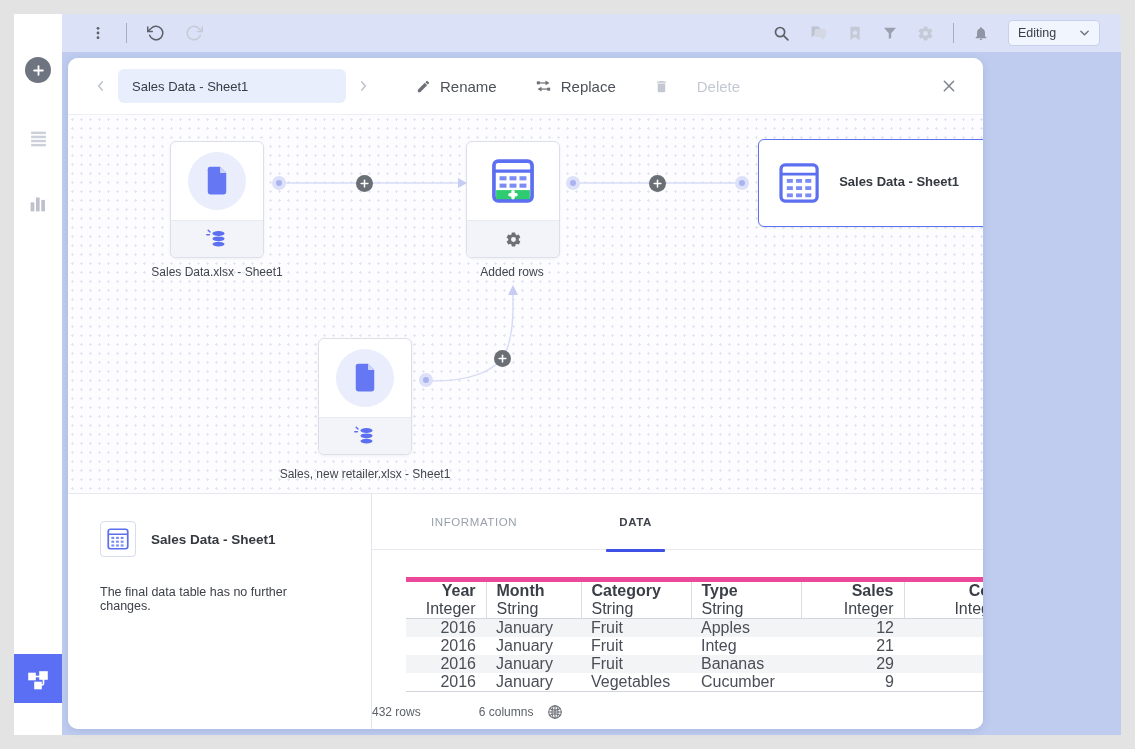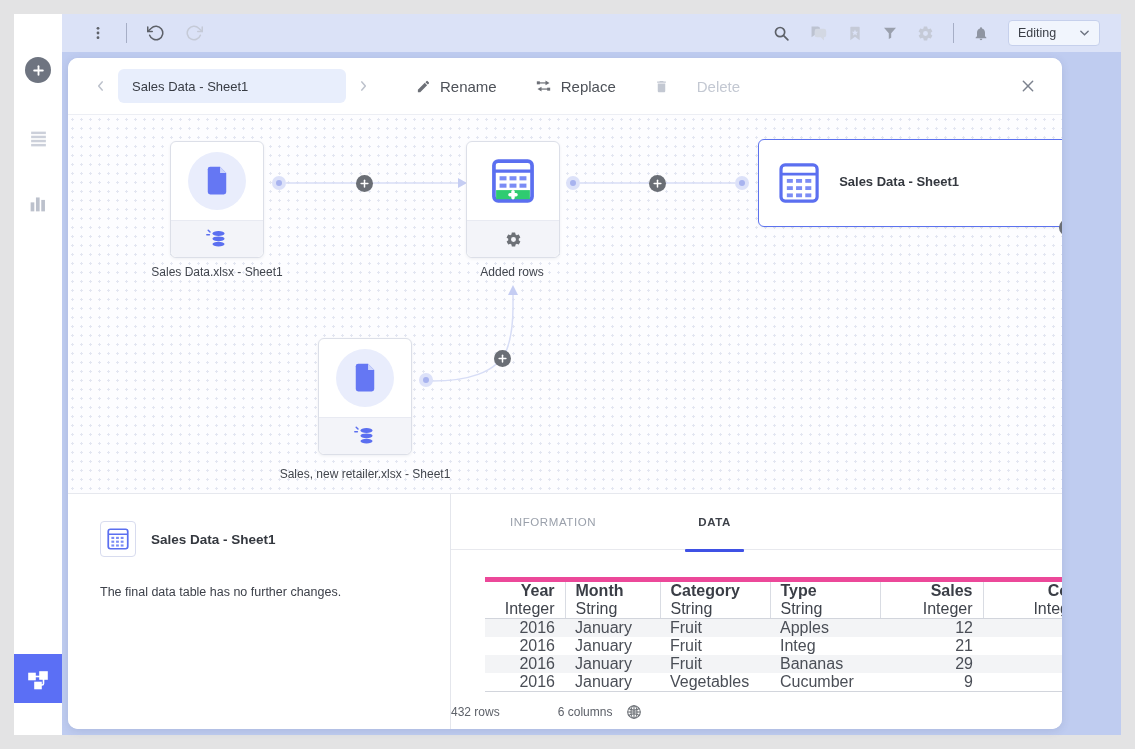--- a/index.html
+++ b/index.html
@@ -28,21 +28,21 @@
   .tb-right { margin-left:auto; gap:19px; margin-right:21px; }
   .tb-btn { display:flex; align-items:center; justify-content:center; cursor:pointer; }
   .tb-sep { width:1px; height:20px; background:#a6aec6; }
   .c-dark { color:#5d6169; } .c-mid { color:#9aa0ad; } .c-light { color:#c5cad7; } .c-bell { color:#8f95a2; }
   .editing-dd { display:flex; align-items:center; justify-content:space-between; width:92px; height:26px;
                 background:#f1f5fd; border:1px solid #c6d0ec; border-radius:4px; padding:0 9px;
                 font-size:12.5px; color:#3a3e46; cursor:pointer; }
   .editing-dd svg { color:#6d7380; }
 
   
-  .main-card { position:absolute; left:54px; top:44px; width:994px; height:671px; background:#fff;
+  .main-card { position:absolute; left:54px; top:44px; width:915px; height:671px; background:#fff;
                border-radius:10px; overflow:hidden; box-shadow:0 2px 8px rgba(60,70,120,.14); }
 
   
   .canvas-header { height:57px; display:flex; align-items:center; padding:0 26px;
                    border-bottom:1px solid #eceef4; background:#fff; }
   .nav-chev { color:#bdc2cc; cursor:pointer; display:flex; }
   .crumb-pill { width:228px; height:34px; background:#e8eefc; border-radius:6px; display:flex;
                 align-items:center; padding:0 14px; margin:0 10px; font-size:13px; color:#383c44; cursor:pointer; }
   .hdr-actions { display:flex; align-items:center; gap:38px; margin-left:46px; }
   .hdr-btn { display:flex; align-items:center; gap:9px; font-size:15px; color:#4d5158; cursor:pointer; }

